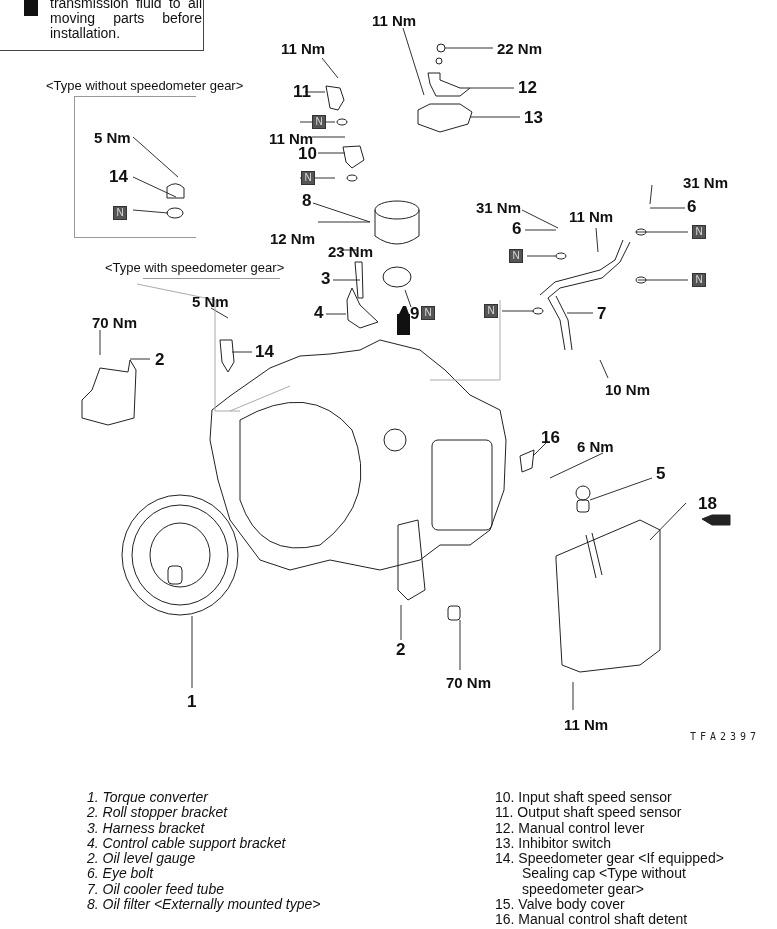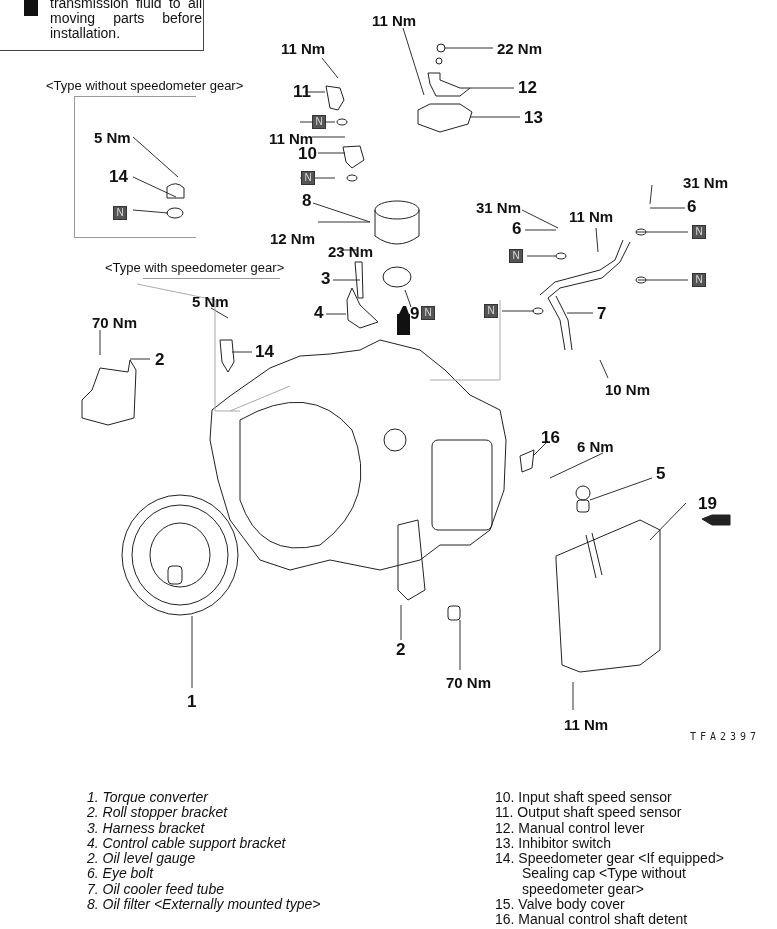--- a/index.html
+++ b/index.html
@@ -183,21 +183,21 @@
 <div class="abs num" style="left:321px; top:269px;">3</div>
 <div class="abs num" style="left:314px; top:303px;">4</div>
 <div class="abs num" style="left:410px; top:304px;">9</div>
 <div class="abs num" style="left:512px; top:219px;">6</div>
 <div class="abs num" style="left:687px; top:197px;">6</div>
 <div class="abs num" style="left:597px; top:304px;">7</div>
 <div class="abs num" style="left:255px; top:342px;">14</div>
 <div class="abs num" style="left:155px; top:350px;">2</div>
 <div class="abs num" style="left:541px; top:428px;">16</div>
 <div class="abs num" style="left:656px; top:464px;">5</div>
-<div class="abs num" style="left:698px; top:494px;">19</div>
+<div class="abs num" style="left:698px; top:494px;">18</div>
 <div class="abs num" style="left:187px; top:692px;">1</div>
 <div class="abs num" style="left:396px; top:640px;">2</div>
 
 <div class="abs nbadge" style="left:312px; top:115px;">N</div>
 <div class="abs nbadge" style="left:301px; top:171px;">N</div>
 <div class="abs nbadge" style="left:113px; top:206px;">N</div>
 <div class="abs nbadge" style="left:421px; top:306px;">N</div>
 <div class="abs nbadge" style="left:692px; top:225px;">N</div>
 <div class="abs nbadge" style="left:509px; top:249px;">N</div>
 <div class="abs nbadge" style="left:692px; top:273px;">N</div>

